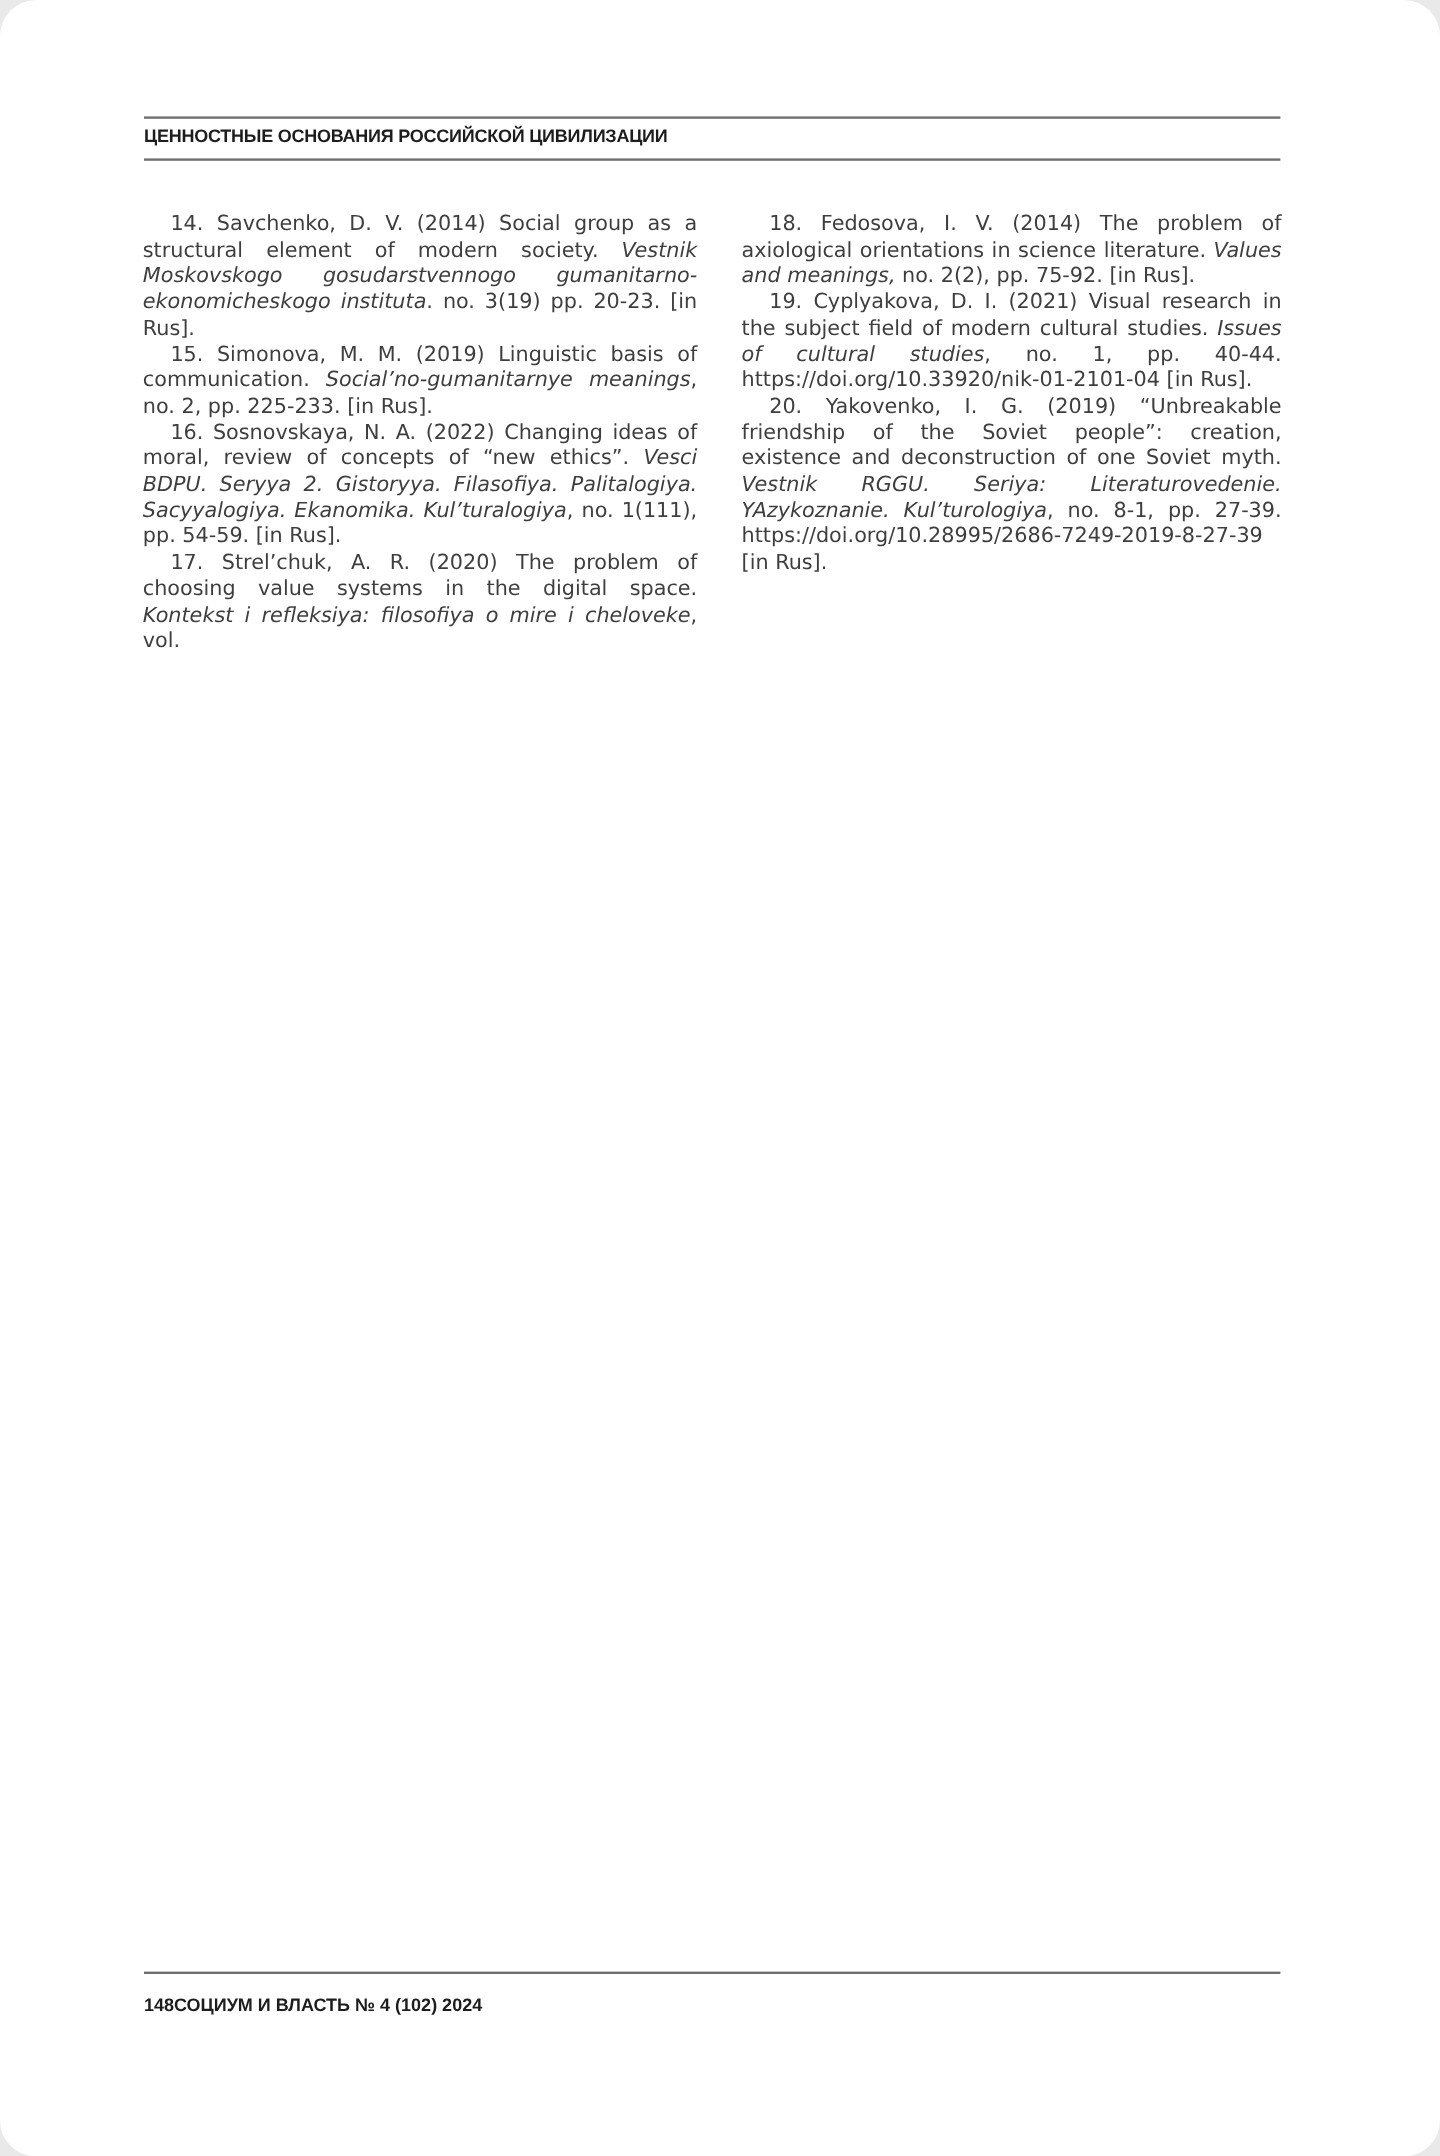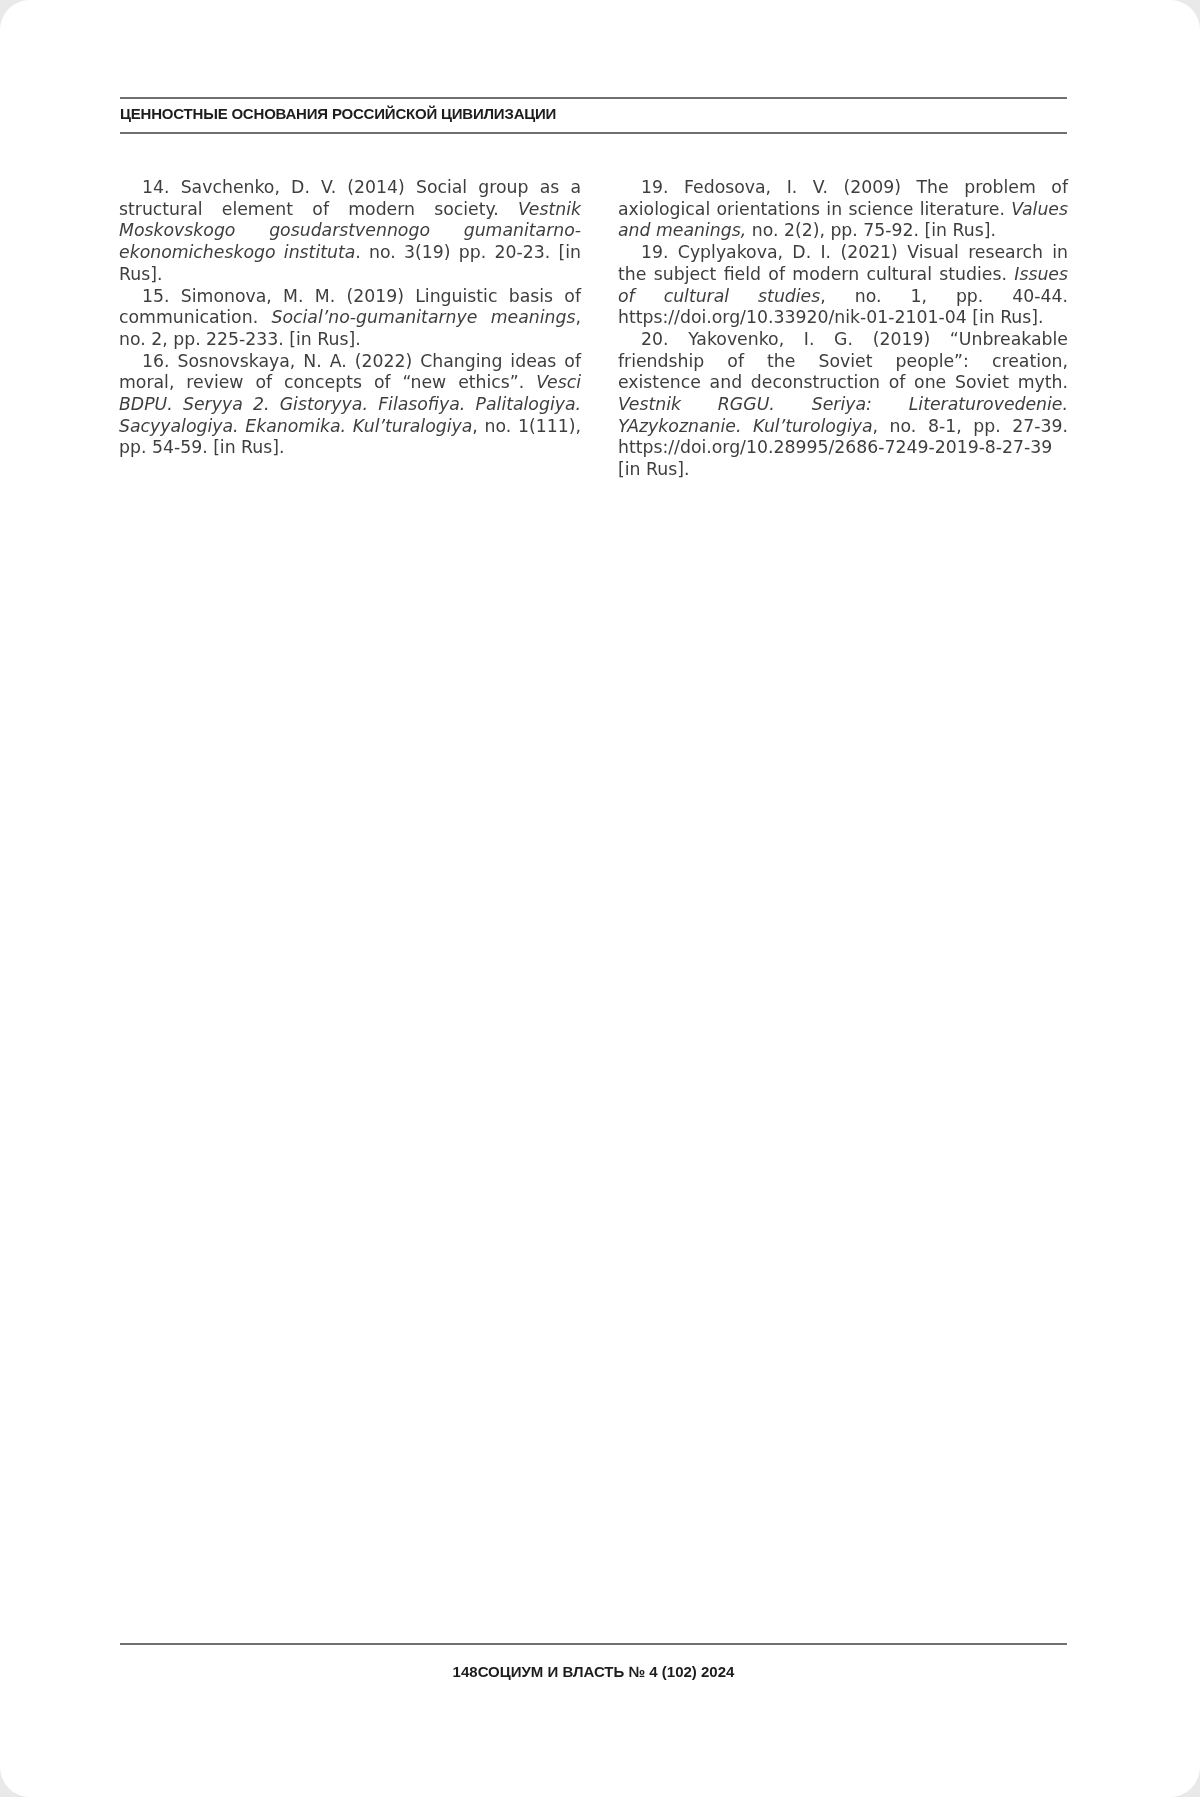--- a/index.html
+++ b/index.html
@@ -58,21 +58,21 @@
     overflow-wrap: anywhere;
   }
   .ref.no-indent { text-indent: 0; }
   .it { font-style: italic; }
   .footer-row {
     position: absolute;
     left: 120px;
     top: 1663px;
     width: 947px;
     display: flex;
-    justify-content: center;
+    justify-content: flex-start;
     align-items: baseline;
     font-family: "Liberation Sans", sans-serif;
     font-weight: bold;
     font-size: 15px;
     color: var(--heading-text, #1d1d1d);
   }
 </style>
 </head>
 <body>
 
@@ -80,23 +80,24 @@
 
   <div class="rule rule-header-top"></div>
   <div class="header-title">ЦЕННОСТНЫЕ ОСНОВАНИЯ РОССИЙСКОЙ ЦИВИЛИЗАЦИИ</div>
   <div class="rule rule-header-bottom"></div>
 
   <div class="content">
     <div class="col col-left">
         <p class="ref"><span>14. Savchenko, D. V. (2014) Social group as a structural element of modern society. </span><span class="it">Vestnik Moskovskogo gosudarstvennogo gumanitarno-ekonomicheskogo instituta</span><span>. no. 3(19) pp. 20-23. [in Rus].</span></p>
         <p class="ref"><span>15. Simonova, M. M. (2019) Linguistic basis of communication. </span><span class="it">Social’no-gumanitarnye meanings</span><span>, no. 2, pp. 225-233. [in Rus].</span></p>
         <p class="ref"><span>16. Sosnovskaya, N. A. (2022) Changing ideas of moral, review of concepts of “new ethics”. </span><span class="it">Vesci BDPU. Seryya 2. Gistoryya. Filasofiya. Palitalogiya. Sacyyalogiya. Ekanomika. Kul’turalogiya</span><span>, no. 1(111), pp. 54-59. [in Rus].</span></p>
+        <p class="ref"><span>17. Strel’chuk, A. R. (2020) The problem of choosing value systems in the digital space. </span><span class="it">Kontekst i refleksiya: filosofiya o mire i cheloveke</span><span>, vol.</span></p>
       </div>
     <div class="col col-right">
-        <p class="ref"><span>19. Fedosova, I. V. (2009) The problem of axiological orientations in science literature. </span><span class="it">Values and meanings,</span><span> no. 2(2), pp. 75-92. [in Rus].</span></p>
+        <p class="ref"><span>18. Fedosova, I. V. (2014) The problem of axiological orientations in science literature. </span><span class="it">Values and meanings,</span><span> no. 2(2), pp. 75-92. [in Rus].</span></p>
         <p class="ref"><span>19. Cyplyakova, D. I. (2021) Visual research in the subject field of modern cultural studies. </span><span class="it">Issues of cultural studies</span><span>, no. 1, pp. 40-44. https://doi.org/10.33920/nik-01-2101-04 [in Rus].</span></p>
         <p class="ref"><span>20. Yakovenko, I. G. (2019) “Unbreakable friendship of the Soviet people”: creation, existence and deconstruction of one Soviet myth. </span><span class="it">Vestnik RGGU. Seriya: Literaturovedenie. YAzykoznanie. Kul’turologiya</span><span>, no. 8-1, pp. 27-39. https://doi.org/10.28995/2686-7249-2019-8-27-39 [in Rus].</span></p>
       </div>
   </div>
 
   <div class="rule rule-footer"></div>
   <div class="footer-row">
     <span>148</span>
     <span>СОЦИУМ И ВЛАСТЬ № 4 (102) 2024</span>
   </div>

